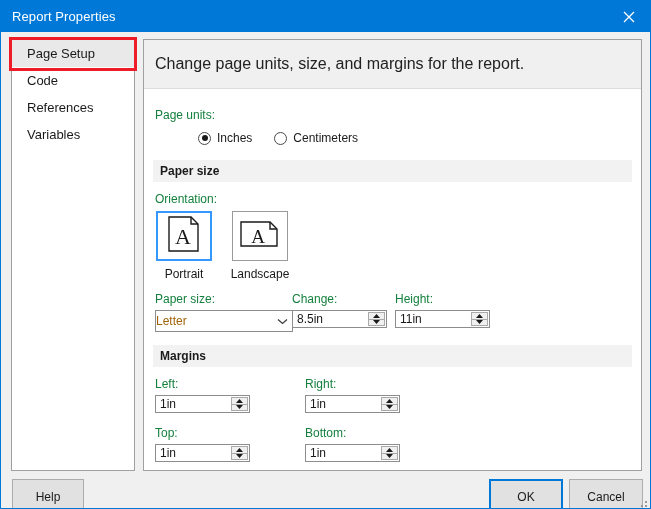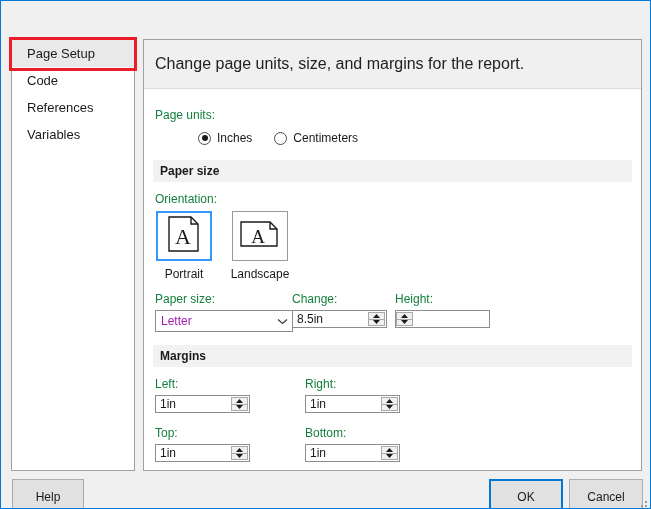--- a/index.html
+++ b/index.html
@@ -216,22 +216,21 @@
     height: 22px;
     background: #ffffff;
     border: 1px solid #8d8d8d;
     box-sizing: border-box;
     display: flex;
     align-items: center;
     cursor: default;
   }
   .combo-value {
     font-size: 12px;
-    color: #a21caf;
-    margin-left: 5px;
+    color: #a16207;
     flex: 1;
     white-space: nowrap;
     overflow: hidden;
   }
   .combo-arrow {
     width: 20px;
     display: flex;
     align-items: center;
     justify-content: center;
   }
@@ -304,20 +303,30 @@
     bottom: 2px;
     width: 12px;
     height: 12px;
   }
 </style>
 </head>
 <body>
 
 <div id="dialog">
 
+  <div class="titlebar">
+    <div class="titlebar-text">Report Properties</div>
+    <div class="close-btn">
+      <span>
+        <svg width="12" height="12" viewBox="0 0 12 12">
+          <path d="M1 1 L11 11 M11 1 L1 11" stroke="#ffffff" stroke-width="1.3" fill="none"></path>
+        </svg>
+      </span>
+    </div>
+  </div>
 
   <div class="dialog-body">
 
     <div class="sidebar">
       <div class="side-item selected">
         <span>Page Setup</span>
       </div>
       <div class="side-item">
         <span>Code</span>
       </div>
@@ -402,20 +411,21 @@
             </div>
             <div class="spin-btn down">
               <svg width="7" height="4" viewBox="0 0 7 4">
                   <path d="M3.5 4 L0 0 L7 0 Z" fill="#1a1a1a"></path>
                 </svg>
             </div>
           </div>
         </div>
 
         <div class="spin" style="left:251px; top:221px; width:95px;">
+          <div class="spin-value">11in</div>
           <div class="spin-btns">
             <div class="spin-btn up">
               <svg width="7" height="4" viewBox="0 0 7 4">
                   <path d="M3.5 0 L7 4 L0 4 Z" fill="#1a1a1a"></path>
                 </svg>
             </div>
             <div class="spin-btn down">
               <svg width="7" height="4" viewBox="0 0 7 4">
                   <path d="M3.5 4 L0 0 L7 0 Z" fill="#1a1a1a"></path>
                 </svg>

